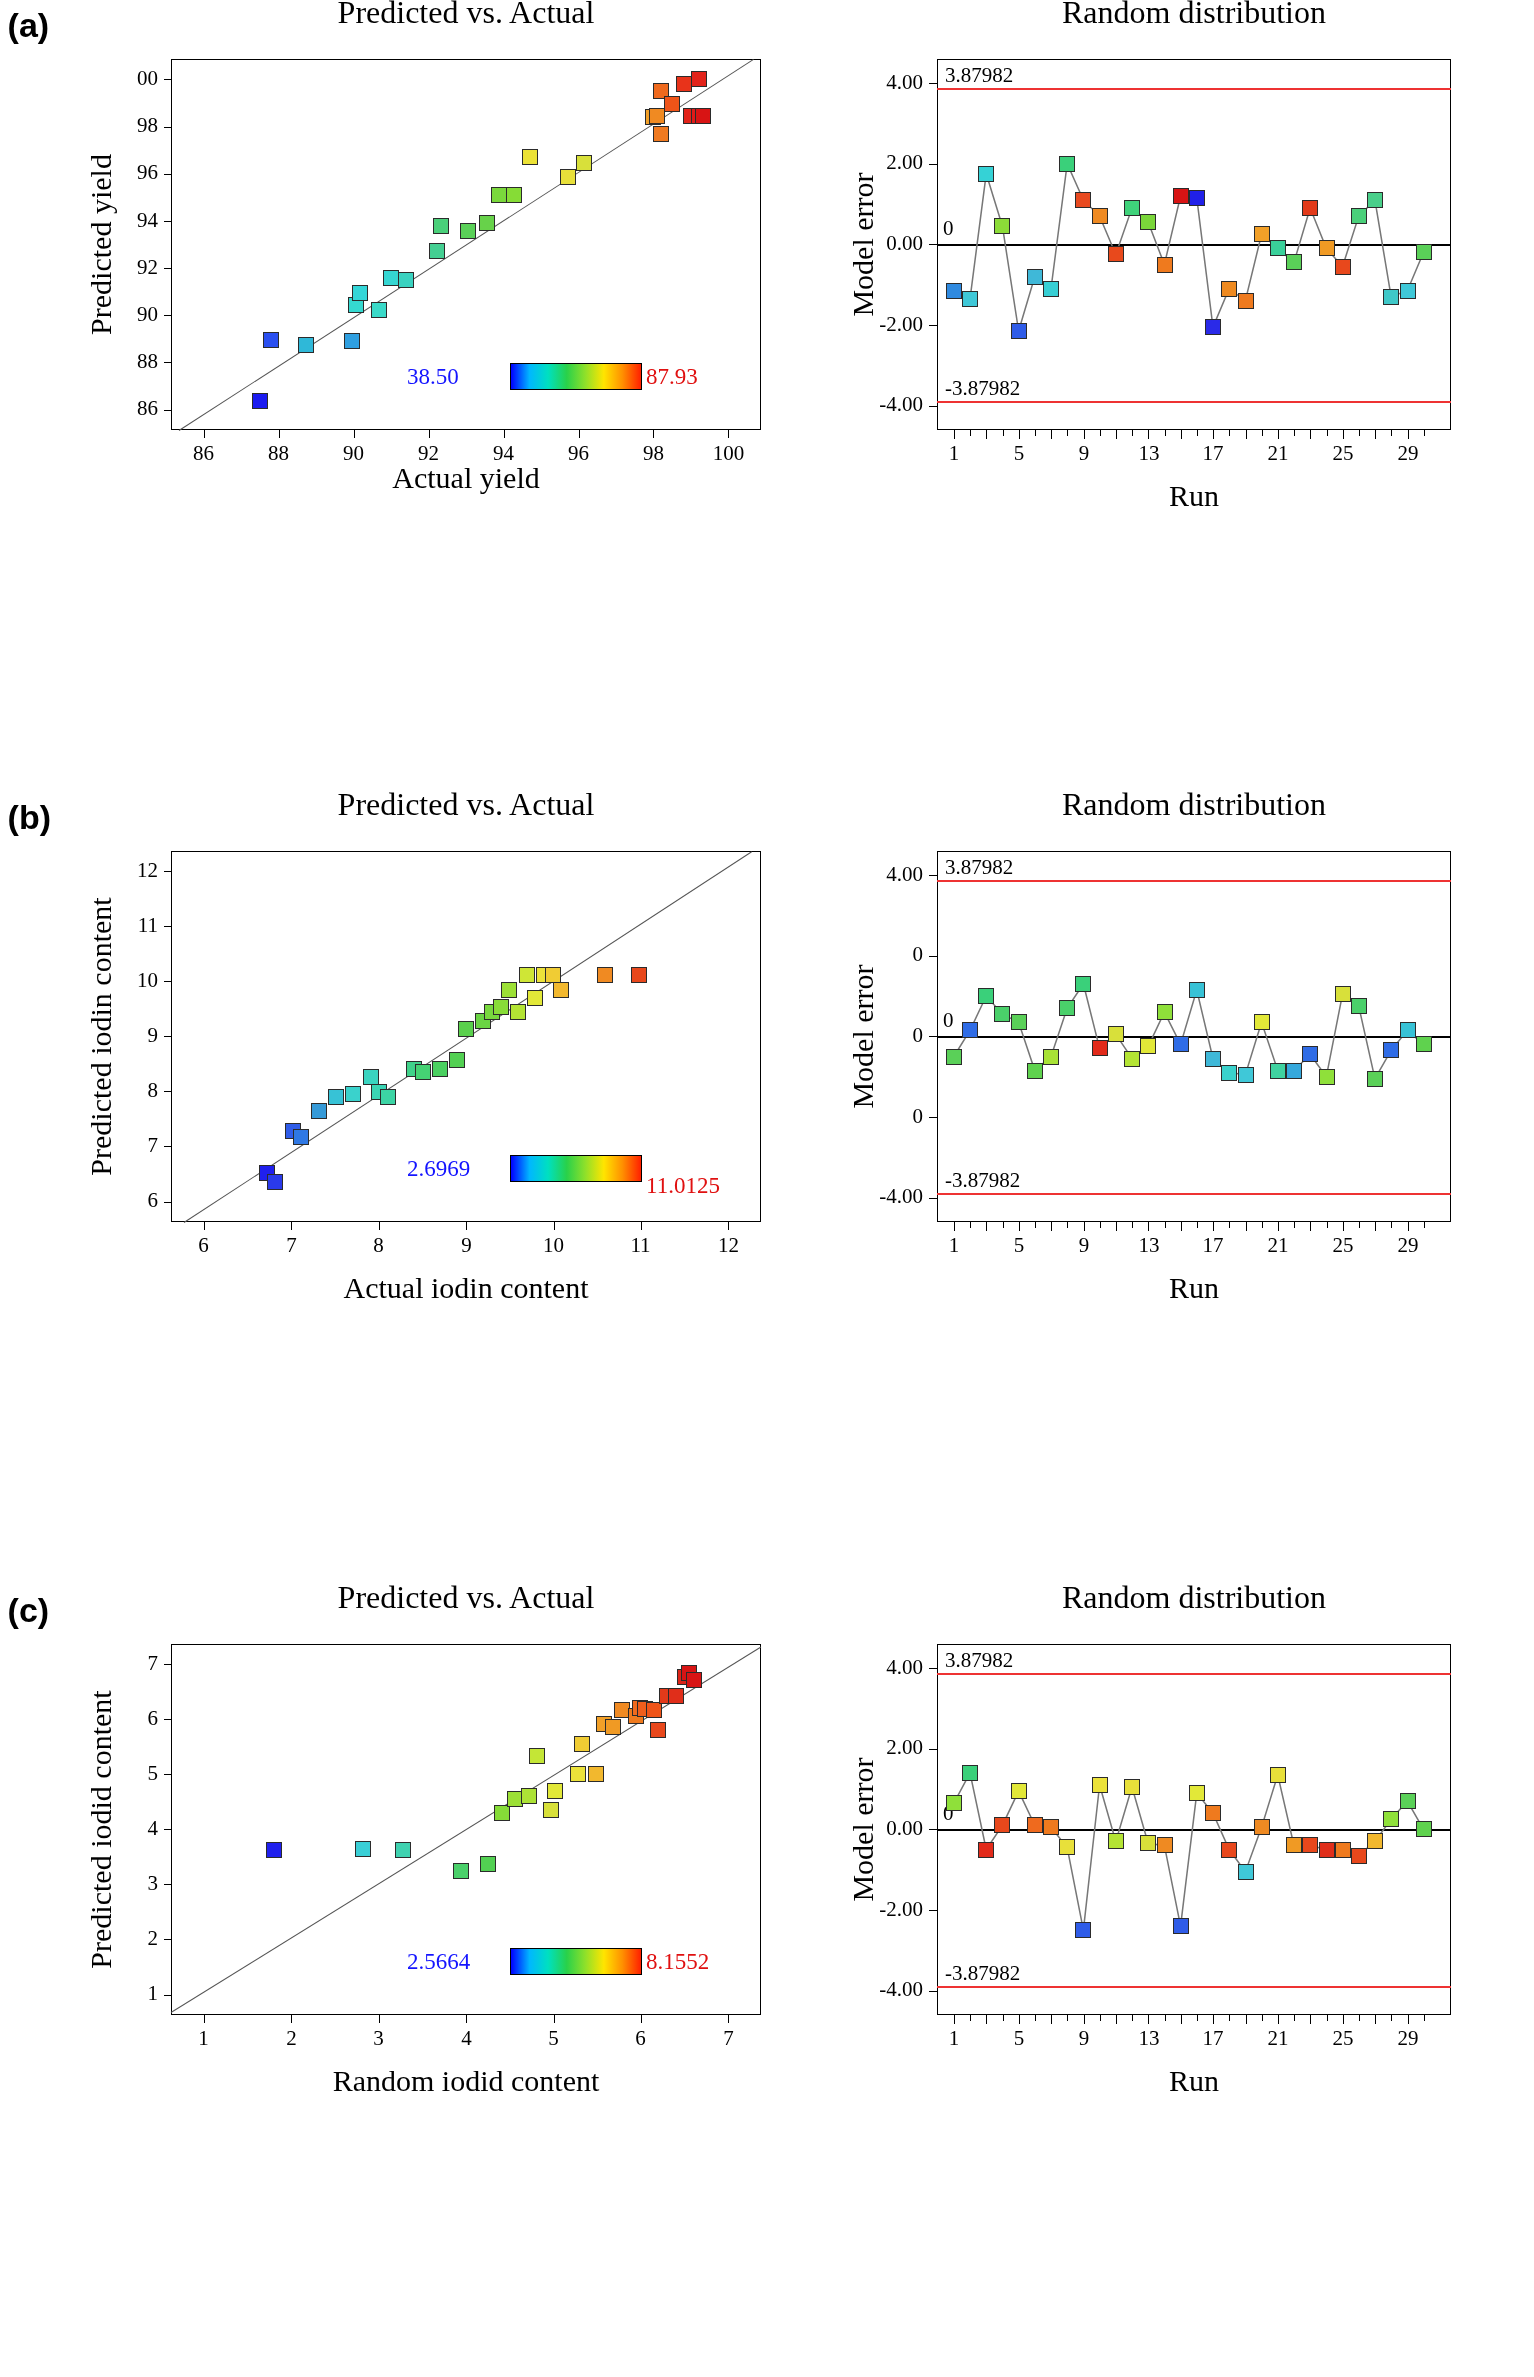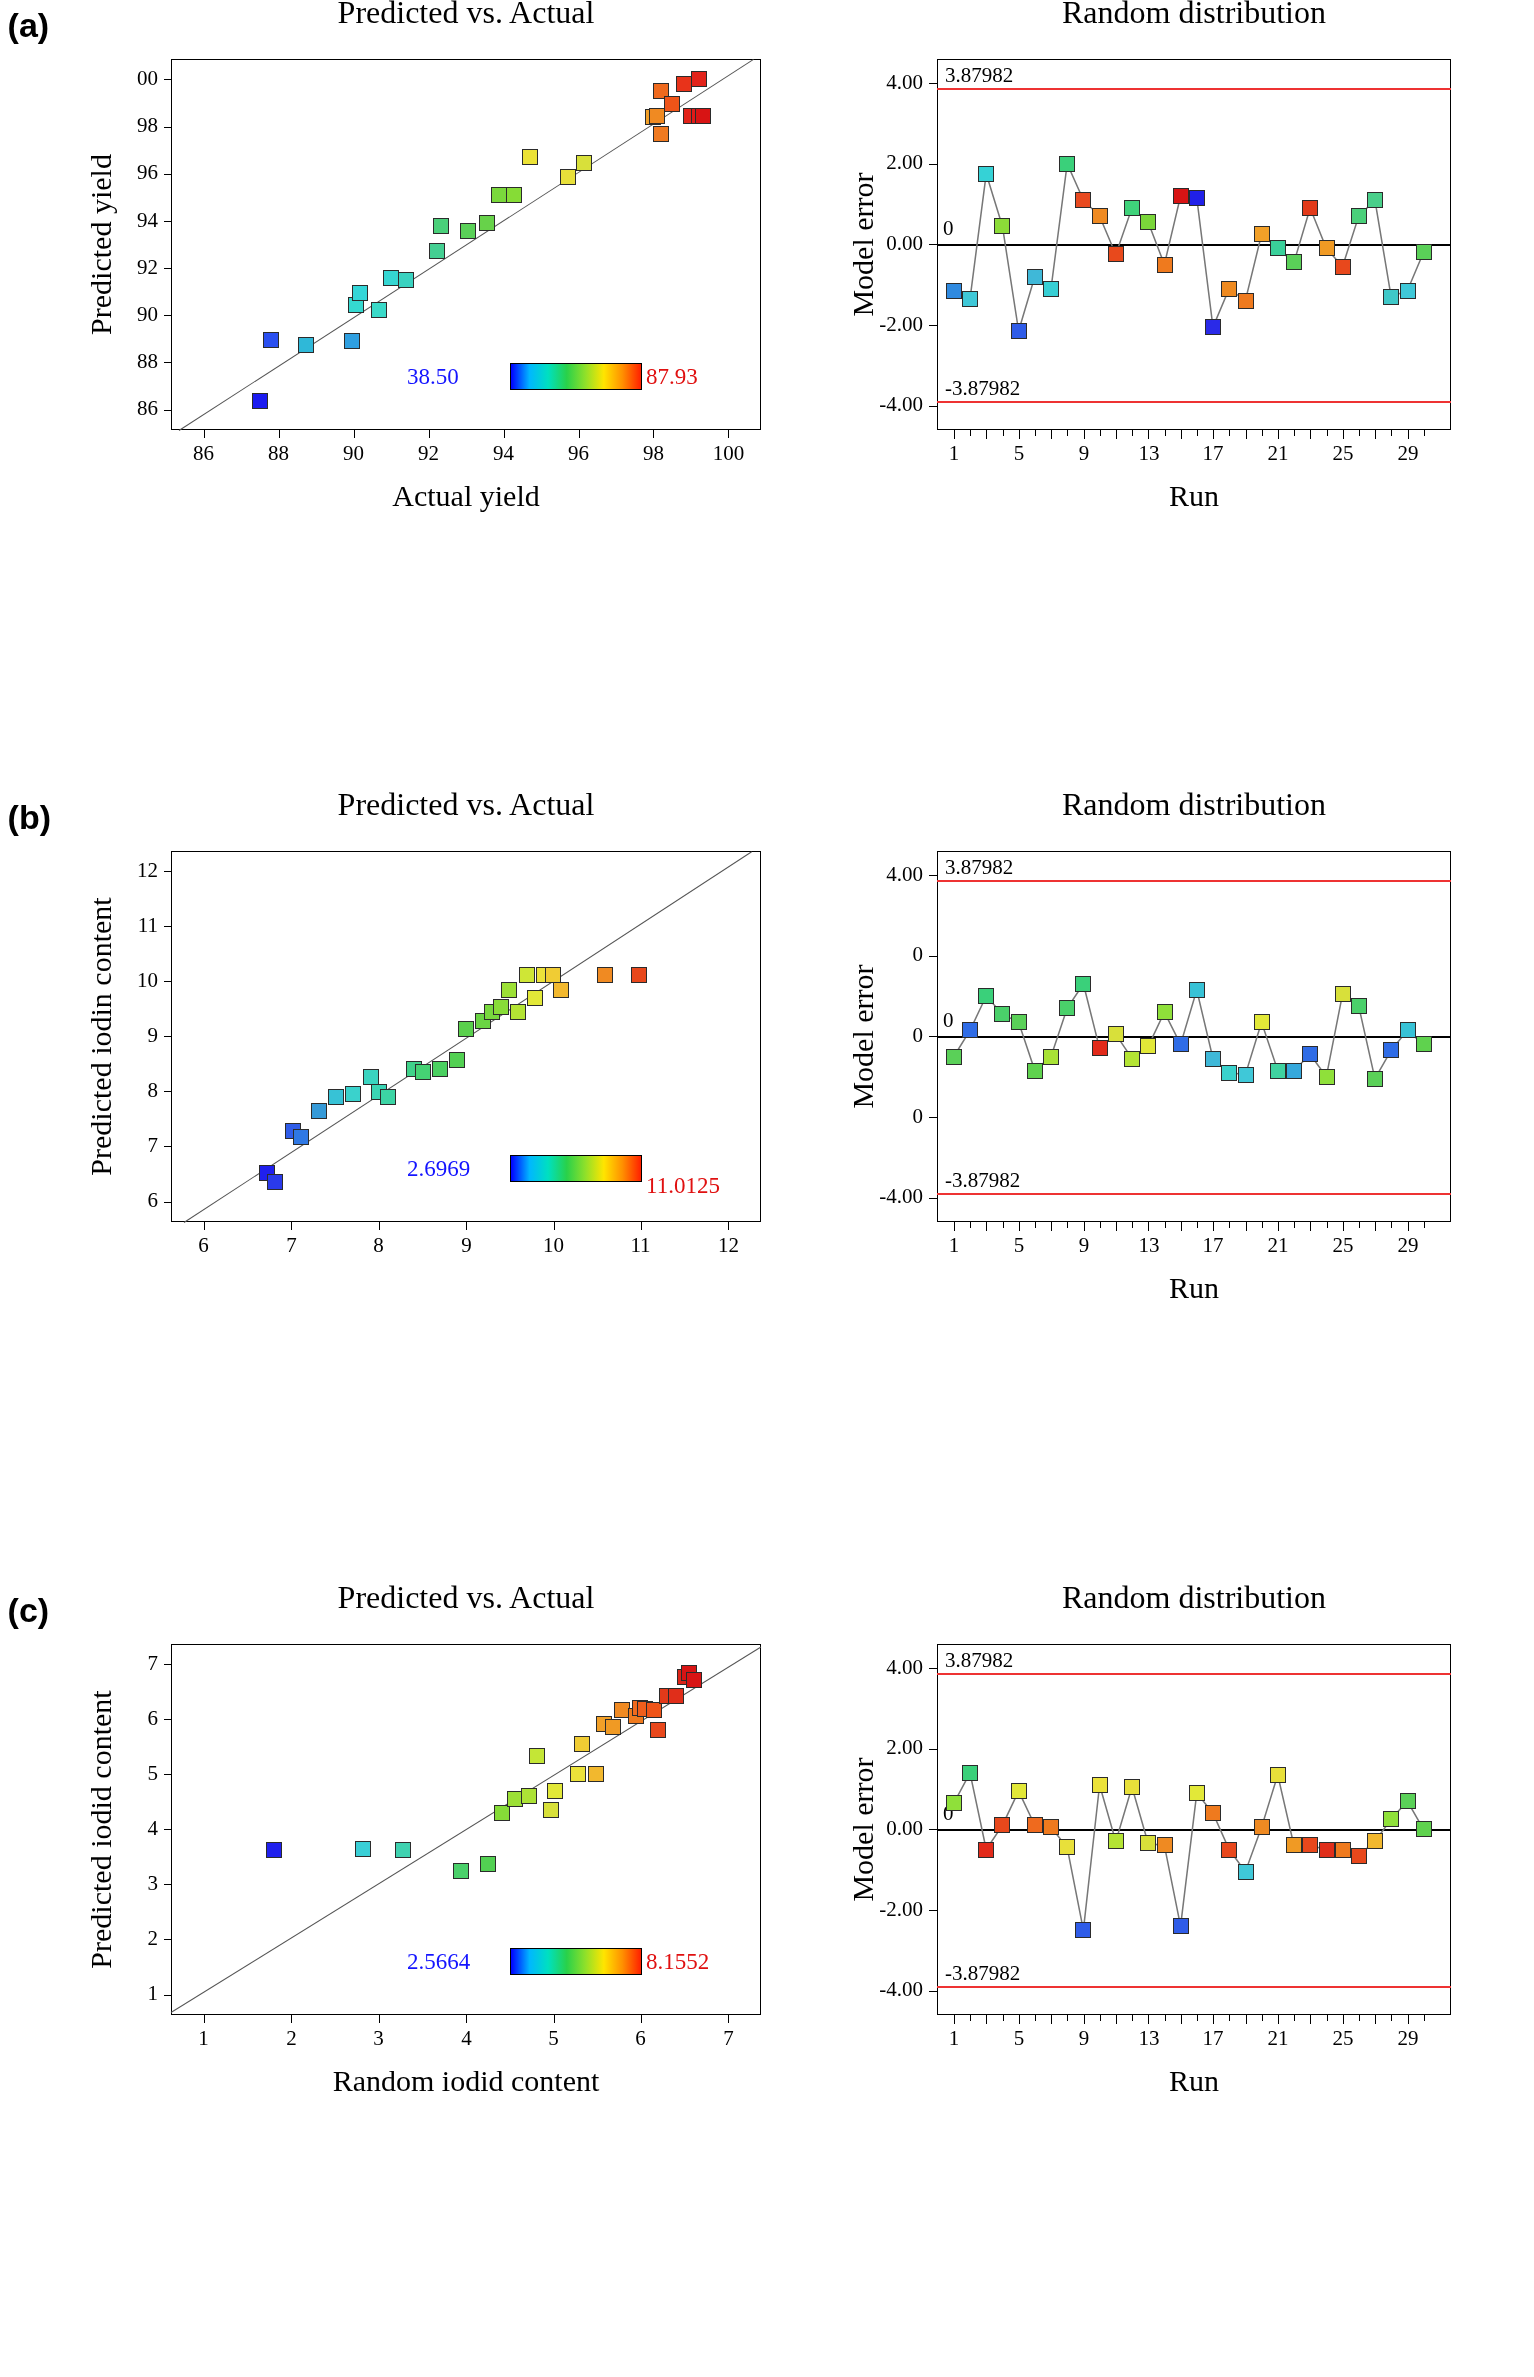--- a/index.html
+++ b/index.html
@@ -87,21 +87,21 @@
       <div class="tick" style="left:164px;top:268px;width:7.6px;height:1px;"></div>
       <div class="ticklab right" style="left:99px;top:255px;width:59px;">92</div>
       <div class="tick" style="left:164px;top:221px;width:7.6px;height:1px;"></div>
       <div class="ticklab right" style="left:99px;top:208px;width:59px;">94</div>
       <div class="tick" style="left:164px;top:174px;width:7.6px;height:1px;"></div>
       <div class="ticklab right" style="left:99px;top:160px;width:59px;">96</div>
       <div class="tick" style="left:164px;top:127px;width:7.6px;height:1px;"></div>
       <div class="ticklab right" style="left:99px;top:113px;width:59px;">98</div>
       <div class="tick" style="left:164px;top:79px;width:7.6px;height:1px;"></div>
       <div class="ticklab right" style="left:99px;top:66px;width:59px;">00</div>
-      <div class="axis-label" style="left:171px;top:479px;width:590px;">Actual yield</div>
+      <div class="axis-label" style="left:171px;top:461px;width:590px;">Actual yield</div>
       <div class="axis-label vert" style="left:84px;top:430px;width:371px;">Predicted yield</div>
       <div class="legend" style="left:407px;top:361px;width:342px;height:32px;">
         <div class="bar" style="left:103px;top:1.9px;width:130px;"></div>
         <div class="lo" style="left:0px;top:2.9px;">38.50</div>
         <div class="hi" style="left:239px;top:2.9px;">87.93</div>
       </div>
       <div class="chart-title" style="left:880px;top:-5.7px;width:628px;">Random distribution</div>
       <div class="plotbox" style="left:937px;top:59px;width:514px;height:371px;"></div>
       <div class="limline" style="left:937px;top:88px;width:514px;"></div>
       <div class="limline" style="left:937px;top:401px;width:514px;"></div>
@@ -246,20 +246,21 @@
       <div class="tick" style="left:164px;top:299px;width:7.6px;height:1px;"></div>
       <div class="ticklab right" style="left:99px;top:286px;width:59px;">8</div>
       <div class="tick" style="left:164px;top:244px;width:7.6px;height:1px;"></div>
       <div class="ticklab right" style="left:99px;top:231px;width:59px;">9</div>
       <div class="tick" style="left:164px;top:189px;width:7.6px;height:1px;"></div>
       <div class="ticklab right" style="left:99px;top:176px;width:59px;">10</div>
       <div class="tick" style="left:164px;top:134px;width:7.6px;height:1px;"></div>
       <div class="ticklab right" style="left:99px;top:121px;width:59px;">11</div>
       <div class="tick" style="left:164px;top:79px;width:7.6px;height:1px;"></div>
       <div class="ticklab right" style="left:99px;top:66px;width:59px;">12</div>
+      <div class="axis-label" style="left:171px;top:479px;width:590px;">Actual iodin content</div>
       <div class="axis-label vert" style="left:84px;top:430px;width:371px;">Predicted iodin content</div>
       <div class="legend" style="left:407px;top:361px;width:342px;height:32px;">
         <div class="bar" style="left:103px;top:1.9px;width:130px;"></div>
         <div class="lo" style="left:0px;top:2.9px;">2.6969</div>
         <div class="hi" style="left:239px;top:20px;">11.0125</div>
       </div>
       <div class="chart-title" style="left:880px;top:-5.7px;width:628px;">Random distribution</div>
       <div class="plotbox" style="left:937px;top:59px;width:514px;height:371px;"></div>
       <div class="limline" style="left:937px;top:88px;width:514px;"></div>
       <div class="limline" style="left:937px;top:401px;width:514px;"></div>

